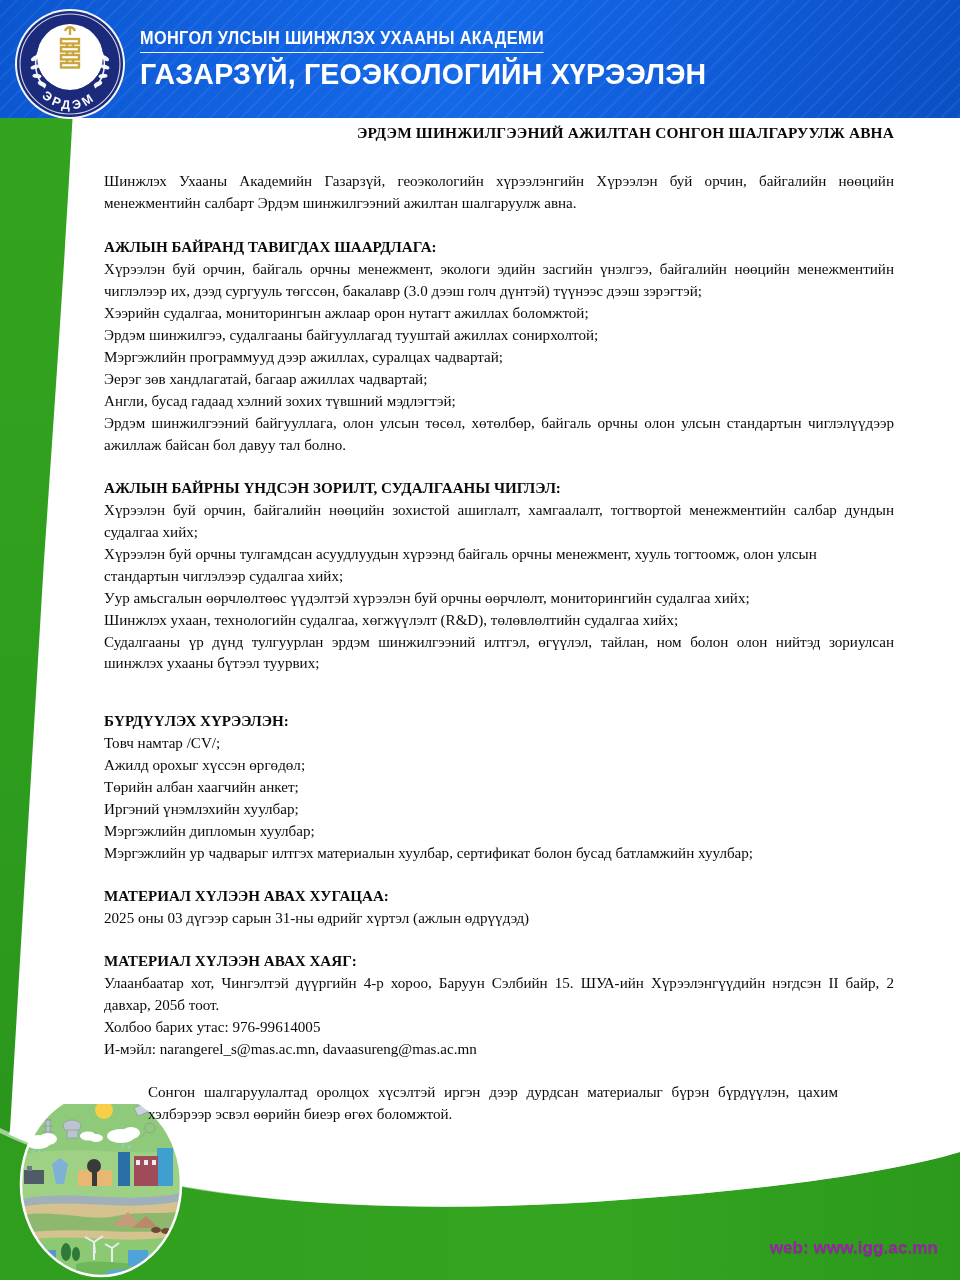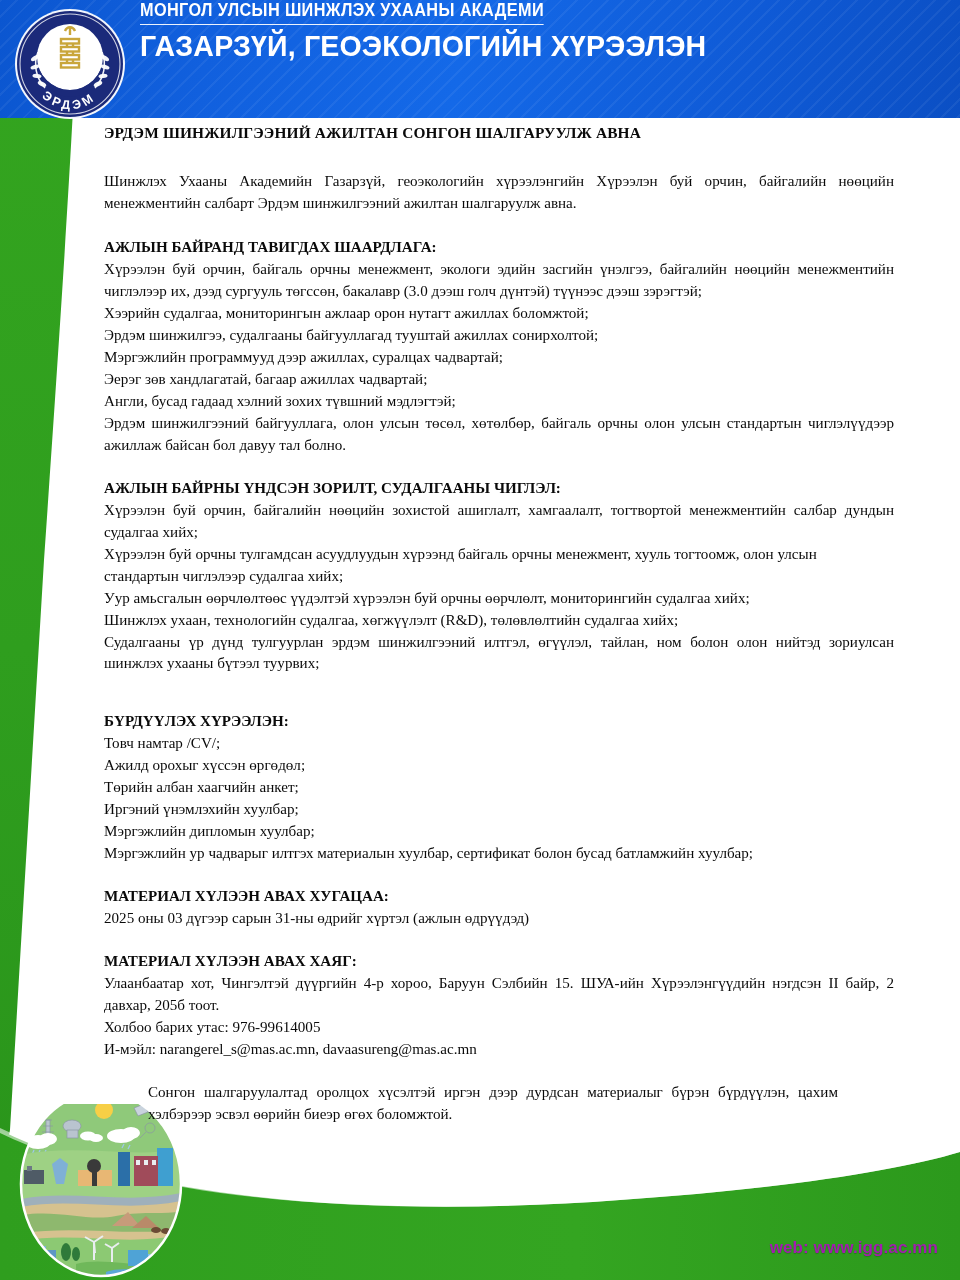--- a/index.html
+++ b/index.html
@@ -11,21 +11,21 @@
     overflow:hidden;
   }
 
   
   #bg-layer { position:absolute; inset:0; width:960px; height:1280px; z-index:0; }
 
   
   .header {
     position:absolute; top:0; left:0; width:960px; height:118px;
     z-index:3;
-    display:flex; 
+    display:flex; align-items:center;
     overflow:hidden;
   }
   .header-stripes {
     position:absolute; inset:0;
     background:
       repeating-linear-gradient(135deg, rgba(255,255,255,.055) 0 2px, rgba(255,255,255,0) 2px 11px),
       linear-gradient(100deg,#0b56d0 0%,#1160de 22%,#1469e8 48%,#0f5ad6 78%,#0b4fc4 100%);
   }
   .header-text {
     position:relative; z-index:2;
@@ -70,21 +70,21 @@
 
   
   .doc {
     position:absolute; z-index:4;
     left:104px; top:122px; width:790px;
     color:#0a0a0a;
     font-size:15.1px;
     line-height:1.455;
   }
   .doc-title {
-    font-weight:bold; text-align:left;
+    font-weight:bold; text-align:right;
     font-size:15.4px; letter-spacing:.15px;
     margin-bottom:27px;
   }
   .p-intro { text-align:justify; text-justify:inter-word; margin-bottom:22px; }
   .sec-head { font-weight:bold; margin-top:0; }
   .blk { margin-bottom:21px; }
   .ln { text-align:justify; text-justify:inter-word; }
   .ln-left { text-align:left; }
   .gap-sm { height:15px; }
   .closing {

